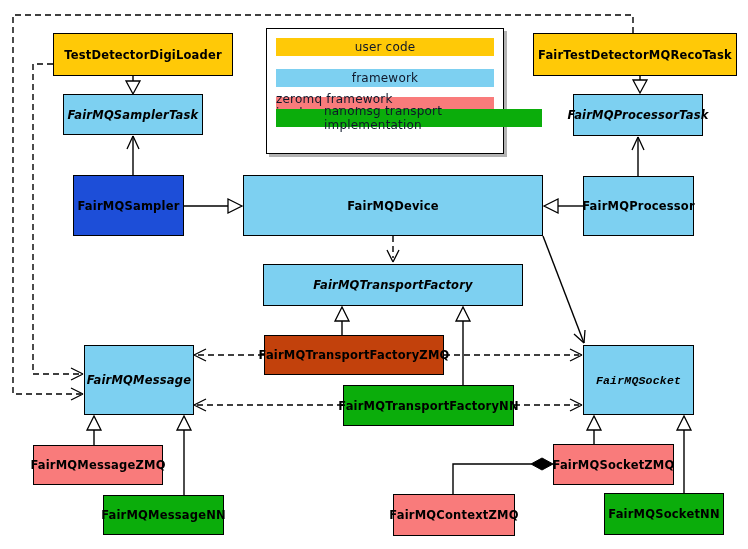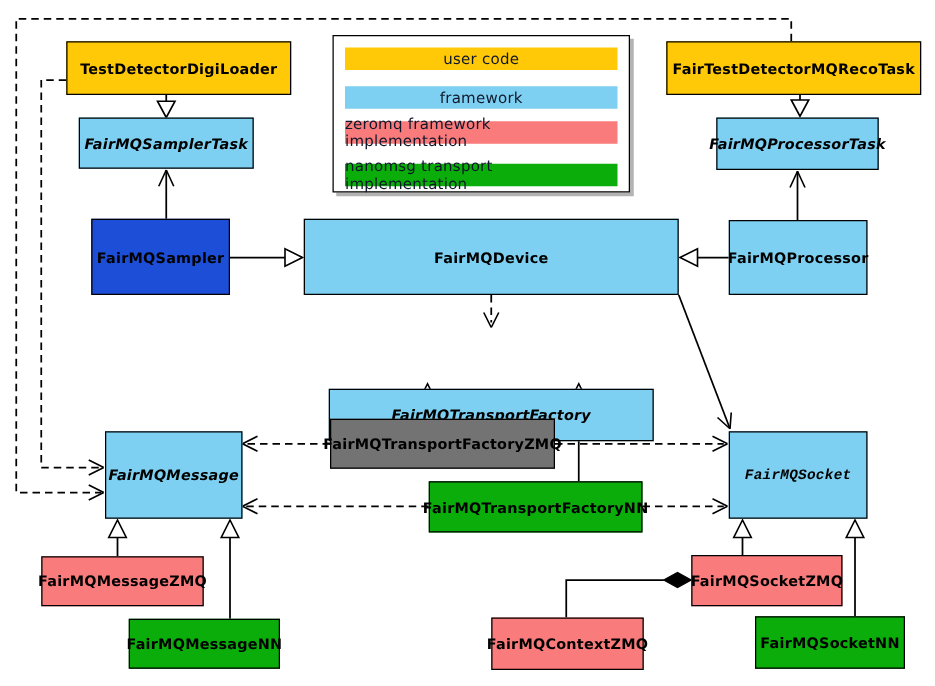--- a/index.html
+++ b/index.html
@@ -18,30 +18,30 @@
   .legend{
     position:absolute;left:266px;top:28px;width:238px;height:126px;
     box-sizing:border-box;background:#fff;border:1.5px solid #000;
     box-shadow:3px 3px 0 #b3b3b3;
   }
   .legend-item{
     position:absolute;left:9px;width:218px;height:18px;
     display:flex;align-items:center;justify-content:center;
     font-size:12px;color:#0f172a;letter-spacing:.2px;
   }
-  .li-0{top:9px;}  .li-1{top:40px;}  .li-2{top:68px;}  .li-3{top:102px;}
+  .li-0{top:9px;}  .li-1{top:40px;}  .li-2{top:68px;}  .li-3{top:80px;padding-left:48px;}
   
   #n-digiloader      {left:53px;  top:33px;  width:180px; height:43px;}
   #n-recotask        {left:533px; top:33px;  width:204px; height:43px;}
   #n-samplertask     {left:63px;  top:94px;  width:140px; height:41px;}
   #n-processortask   {left:573px; top:94px;  width:130px; height:42px;}
   #n-sampler         {left:73px;  top:175px; width:111px; height:61px;}
   #n-device          {left:243px; top:175px; width:300px; height:61px;}
   #n-processor       {left:583px; top:176px; width:111px; height:60px;}
-  #n-transportfactory{left:263px; top:264px; width:260px; height:42px;margin-top:47px;}
+  #n-transportfactory{left:263px; top:264px; width:260px; height:42px;}
   #n-factoryzmq      {left:264px; top:335px; width:180px; height:40px;}
   #n-factorynn       {left:343px; top:385px; width:171px; height:41px;}
   #n-message         {left:84px;  top:345px; width:110px; height:70px;text-align:right;}
   #n-socket          {left:583px; top:345px; width:111px; height:70px;}
   #n-messagezmq      {left:33px;  top:445px; width:130px; height:40px;}
   #n-messagenn       {left:103px; top:495px; width:121px; height:40px;text-align:center;}
   #n-socketzmq       {left:553px; top:444px; width:121px; height:41px;}
   #n-contextzmq      {left:393px; top:494px; width:122px; height:42px;}
   #n-socketnn        {left:604px; top:493px; width:120px; height:42px;}
   .ln{stroke:#000;stroke-width:1.4;fill:none;}
@@ -187,21 +187,21 @@
   </div>
   <div class="node" id="n-device" style="background: rgb(125, 208, 241);">
     <span>FairMQDevice</span>
   </div>
   <div class="node" id="n-processor" style="background: rgb(125, 208, 241);">
     <span>FairMQProcessor</span>
   </div>
   <div class="node abstract" id="n-transportfactory" style="background: rgb(125, 208, 241);">
     <span>FairMQTransportFactory</span>
   </div>
-  <div class="node" id="n-factoryzmq" style="background: #737373;">
+  <div class="node" id="n-factoryzmq" style="background: #c2410c;">
     <span>FairMQTransportFactoryZMQ</span>
   </div>
   <div class="node" id="n-factorynn" style="background: rgb(11, 173, 11);">
     <span>FairMQTransportFactoryNN</span>
   </div>
   <div class="node abstract" id="n-message" style="background: rgb(125, 208, 241);">
     <span>FairMQMessage</span>
   </div>
   <div class="node abstract" id="n-socket" style="background: rgb(125, 208, 241); font-family: Liberation Mono, monospace;">
     <span>FairMQSocket</span>

